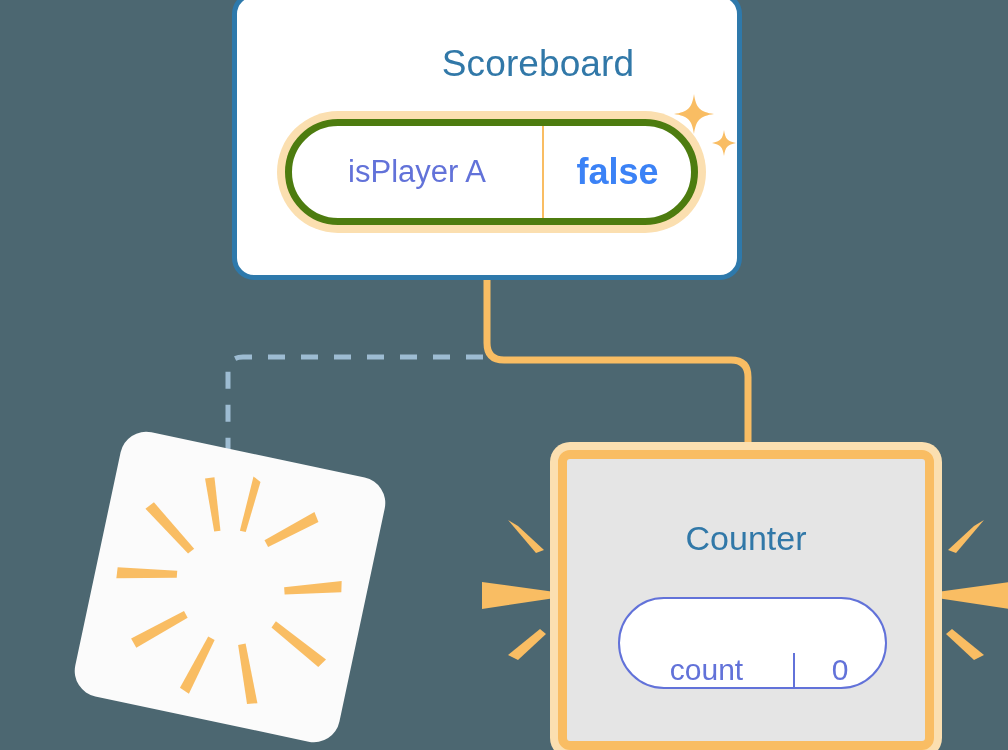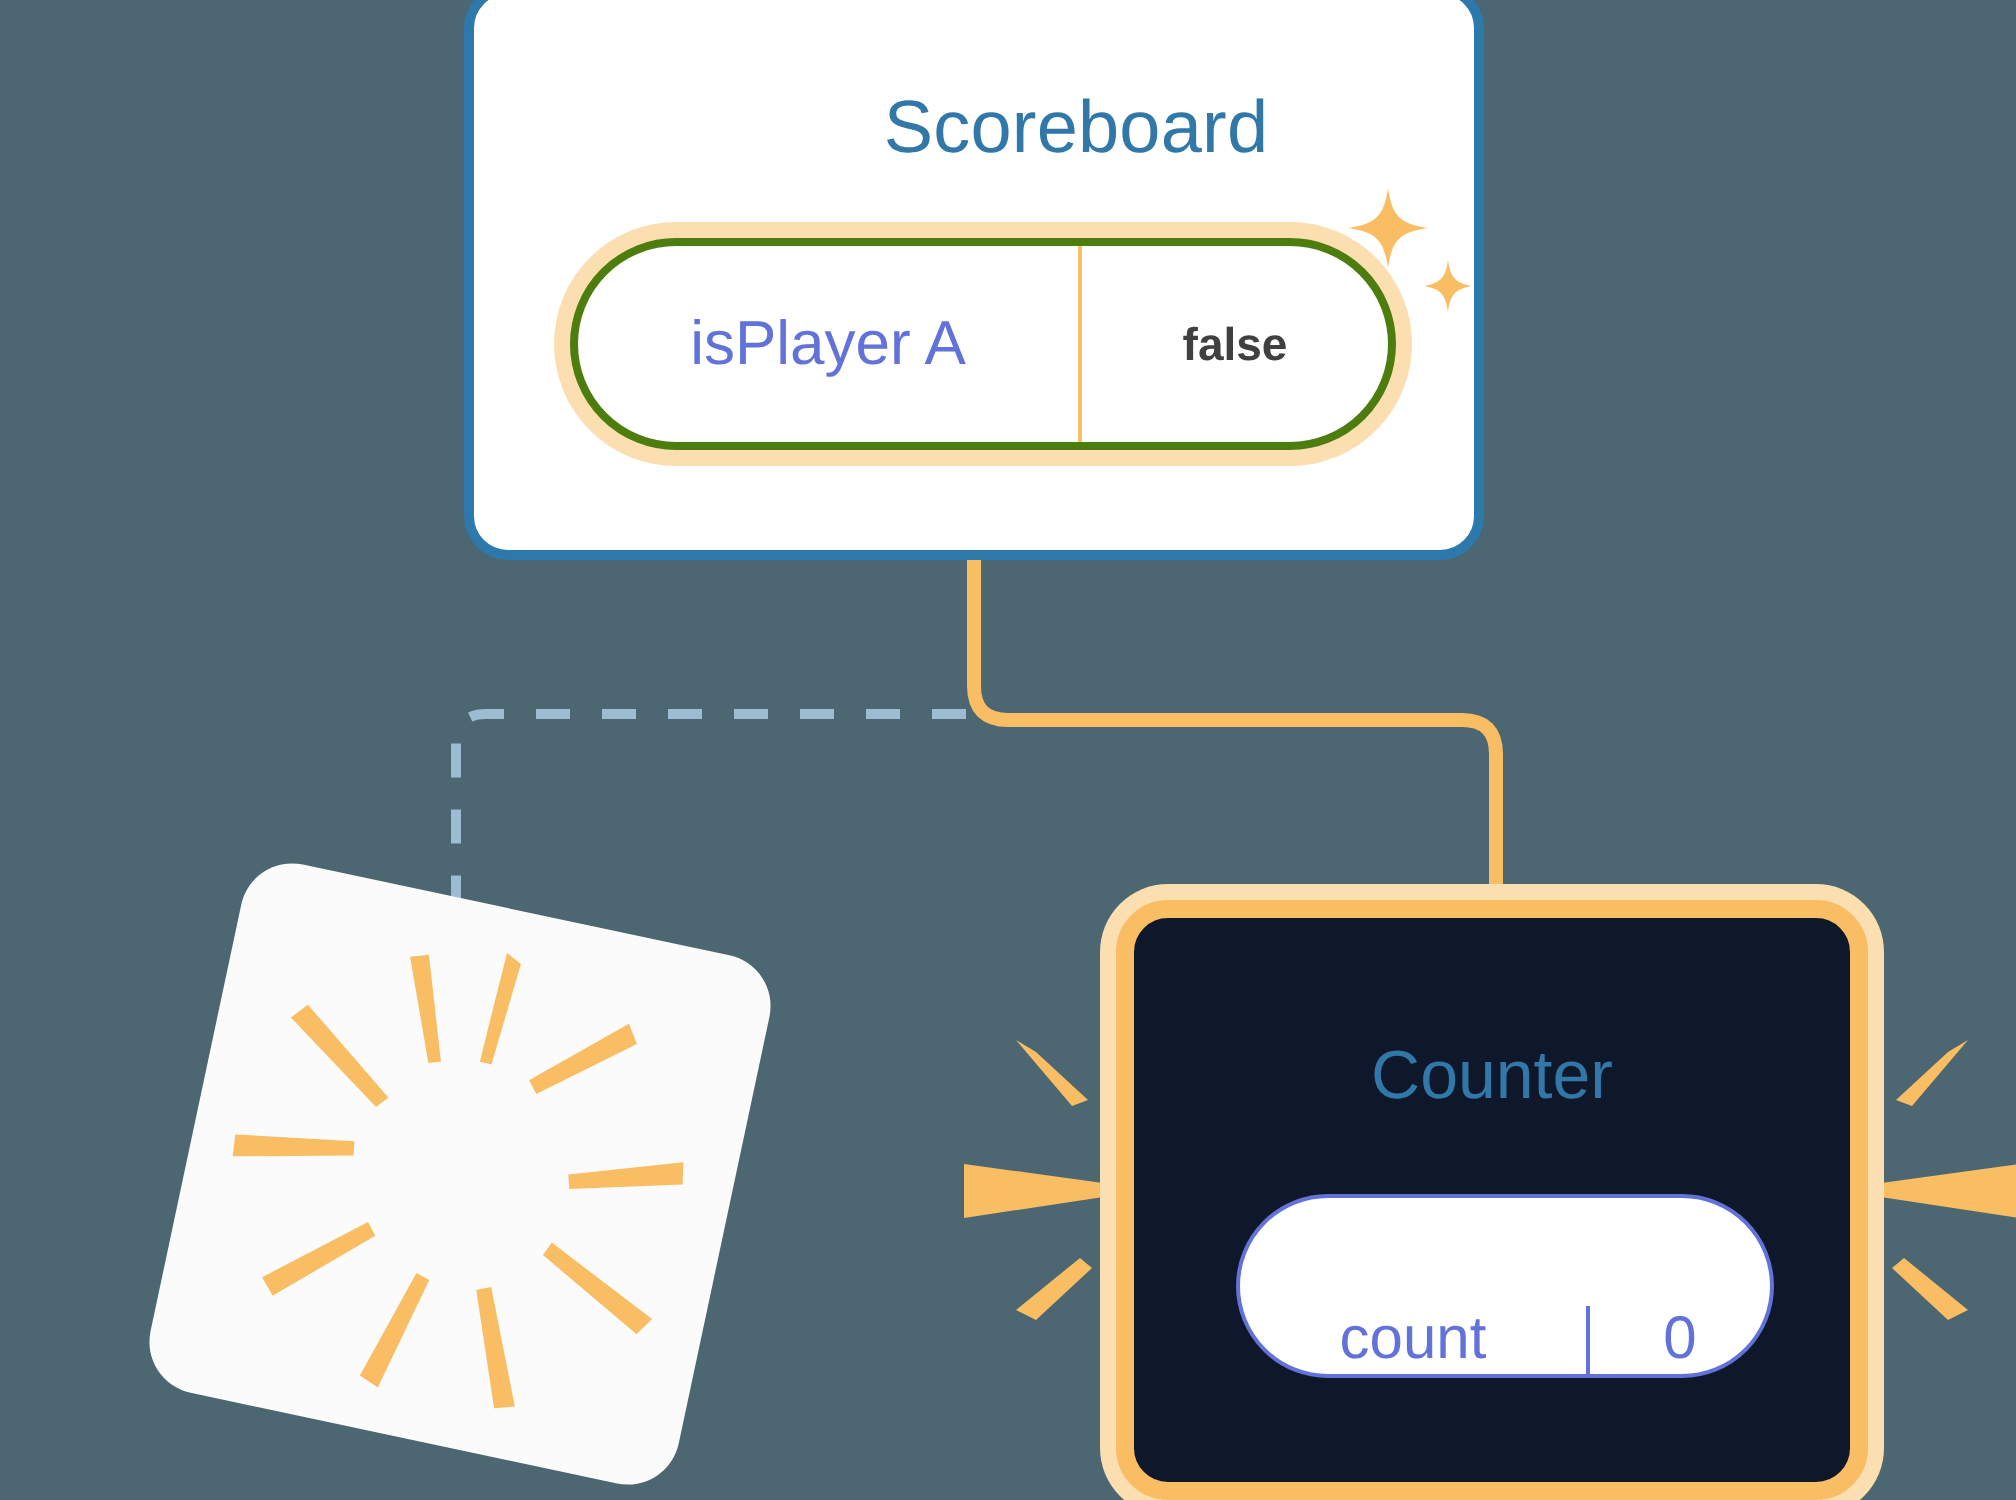--- a/index.html
+++ b/index.html
@@ -57,21 +57,21 @@
     margin-left: 39px;
   }
   
   #scoreboard-pill {
     position: absolute;
     left: 48px;
     top: 122px;
     width: 413px;
     height: 106px;
     background: #ffffff;
-    border: 4px solid #4d7c0f;
+    border: 7px solid #4d7c0f;
     border-radius: 60px;
     box-sizing: border-box;
     box-shadow: 0 0 0 8px #fbdfb0;
     display: flex;
     align-items: stretch;
   }
   #scoreboard-pill-key {
     flex: 0 0 252px;
     display: flex;
     align-items: center;
@@ -79,45 +79,45 @@
     font-size: 31px;
     color: #6272d9;
     border-right: 2px solid #f9bd63;
     box-sizing: border-box;
   }
   #scoreboard-pill-value {
     flex: 1 1 auto;
     display: flex;
     align-items: center;
     justify-content: center;
-    font-size: 23px;
+    font-size: 36px;
     font-weight: bold;
-    color: #404040;
+    color: #3b82f6;
   }
 
   
   #sparkles {
     position: absolute;
     left: 668px;
     top: 92px;
     width: 80px;
     height: 80px;
     z-index: 4;
   }
 
   
   #counter-card {
     position: absolute;
     left: 558px;
     top: 450px;
     width: 376px;
     height: 300px;
-    background: #0f172a;
+    background: #e5e5e5;
     border: 9px solid #f9bd63;
-    border-radius: 26px;
+    border-radius: 12px;
     box-sizing: border-box;
     box-shadow: 0 0 0 8px #fbdfb0;
     z-index: 3;
   }
   #counter-title {
     position: absolute;
     left: 0;
     top: 62px;
     width: 100%;
     text-align: center;

